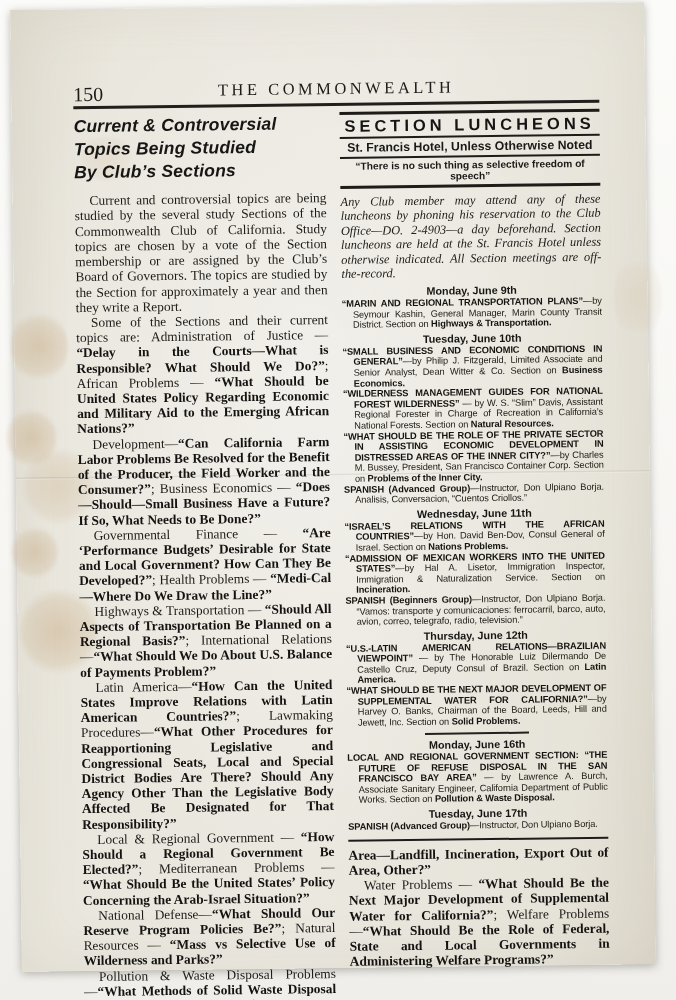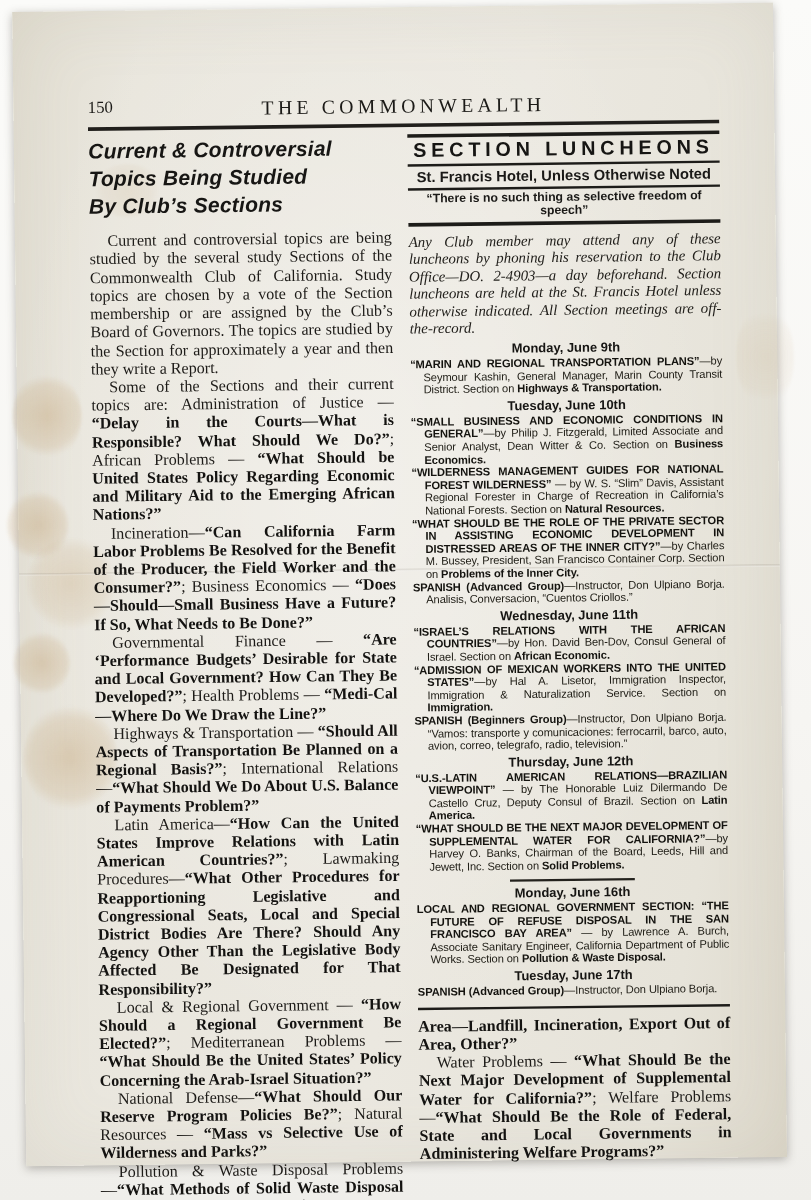--- a/index.html
+++ b/index.html
@@ -25,21 +25,21 @@
     background:radial-gradient(circle,rgba(186,148,94,0.34) 0%,rgba(186,148,94,0.18) 55%,rgba(186,148,94,0) 72%);
     filter:blur(1px);}
   .s1{left:-4px;top:300px;width:58px;height:74px;}
   .s2{left:-10px;top:398px;width:52px;height:60px;}
   .s3{left:6px;top:438px;width:74px;height:78px;opacity:.7;}
   .s4{left:-6px;top:516px;width:48px;height:54px;}
   .s5{left:2px;top:576px;width:78px;height:92px;}
   .s6{left:64px;top:128px;width:60px;height:44px;opacity:.35;}
   .s7{left:600px;top:250px;width:48px;height:90px;opacity:.3;}
 
-  .header-num{position:absolute;left:62px;top:74px;font-size:14px;color:#1c1b18;}
+  .header-num{position:absolute;left:62px;top:74px;font-size:20px;color:#1c1b18;}
   .header-title{position:absolute;left:62px;top:73px;width:526px;text-align:center;
     font-size:16.5px;letter-spacing:3.5px;color:#1c1b18;}
   .header-rule{position:absolute;left:62px;top:97px;width:526px;height:3px;background:#211f1c;}
 
   .cols{position:absolute;left:62px;top:106px;width:526px;display:flex;gap:14px;}
   .col-left{width:252px;}
   .col-right{width:260px;}
 
   .headline{font-family:"Liberation Sans",sans-serif;font-style:italic;font-weight:bold;
     font-size:17.5px;line-height:1.32;color:#171614;letter-spacing:.2px;margin-bottom:9px;}
@@ -89,21 +89,21 @@
   <div class="cols">
     <div class="col-left">
       <div class="headline" id="headline">
           <div>Current &amp; Controversial</div>
           <div>Topics Being Studied</div>
           <div>By Club’s Sections</div>
         </div>
       <div id="left-paragraphs">
           <p class="body-p"><span>Current and controversial topics are being studied by the several study Sections of the Commonwealth Club of California. Study topics are chosen by a vote of the Section membership or are assigned by the Club’s Board of Governors. The topics are studied by the Section for approximately a year and then they write a Report.</span></p>
           <p class="body-p"><span>Some of the Sections and their current topics are: Administration of Justice — </span><span class="b">“Delay in the Courts—What is Responsible? What Should We Do?”</span><span>; African Problems — </span><span class="b">“What Should be United States Policy Regarding Economic and Military Aid to the Emerging African Nations?”</span></p>
-          <p class="body-p"><span>Incineration—</span><span class="b">“Can California Farm Labor Problems Be Resolved for the Benefit of the Producer, the Field Worker and the Consumer?”</span><span>; Business Economics — </span><span class="b">“Does—Should—Small Business Have a Future? If So, What Needs to Be Done?”</span></p>
+          <p class="body-p"><span>Development—</span><span class="b">“Can California Farm Labor Problems Be Resolved for the Benefit of the Producer, the Field Worker and the Consumer?”</span><span>; Business Economics — </span><span class="b">“Does—Should—Small Business Have a Future? If So, What Needs to Be Done?”</span></p>
           <p class="body-p"><span>Governmental Finance — </span><span class="b">“Are ‘Performance Budgets’ Desirable for State and Local Government? How Can They Be Developed?”</span><span>; Health Problems — </span><span class="b">“Medi-Cal—Where Do We Draw the Line?”</span></p>
           <p class="body-p"><span>Highways &amp; Transportation — </span><span class="b">“Should All Aspects of Transportation Be Planned on a Regional Basis?”</span><span>; International Relations—</span><span class="b">“What Should We Do About U.S. Balance of Payments Problem?”</span></p>
           <p class="body-p"><span>Latin America—</span><span class="b">“How Can the United States Improve Relations with Latin American Countries?”</span><span>; Lawmaking Procedures—</span><span class="b">“What Other Procedures for Reapportioning Legislative and Congressional Seats, Local and Special District Bodies Are There? Should Any Agency Other Than the Legislative Body Affected Be Designated for That Responsibility?”</span></p>
           <p class="body-p"><span>Local &amp; Regional Government — </span><span class="b">“How Should a Regional Government Be Elected?”</span><span>; Mediterranean Problems — </span><span class="b">“What Should Be the United States’ Policy Concerning the Arab-Israel Situation?”</span></p>
           <p class="body-p"><span>National Defense—</span><span class="b">“What Should Our Reserve Program Policies Be?”</span><span>; Natural Resources — </span><span class="b">“Mass vs Selective Use of Wilderness and Parks?”</span></p>
           <p class="body-p"><span>Pollution &amp; Waste Disposal Problems—</span><span class="b">“What Methods of Solid Waste Disposal Should Be Used in San Francisco Bay</span></p>
         </div>
     </div>
 
     <div class="col-right">
@@ -117,22 +117,22 @@
       <div class="notice">Any Club member may attend any of these luncheons by phoning his reservation to the Club Office—DO. 2-4903—a day beforehand. Section luncheons are held at the St. Francis Hotel unless otherwise indicated. All Section meetings are off-the-record.</div>
       <div id="schedule">
           <div class="day-head">Monday, June 9th</div>
           <p class="entry"><span class="b">“MARIN AND REGIONAL TRANSPORTATION PLANS”</span><span>—by Seymour Kashin, General Manager, Marin County Transit District. Section on </span><span class="b">Highways &amp; Transportation.</span></p>
           <div class="day-head">Tuesday, June 10th</div>
           <p class="entry"><span class="b">“SMALL BUSINESS AND ECONOMIC CONDITIONS IN GENERAL”</span><span>—by Philip J. Fitzgerald, Limited Associate and Senior Analyst, Dean Witter &amp; Co. Section on </span><span class="b">Business Economics.</span></p>
           <p class="entry"><span class="b">“WILDERNESS MANAGEMENT GUIDES FOR NATIONAL FOREST WILDERNESS”</span><span> — by W. S. “Slim” Davis, Assistant Regional Forester in Charge of Recreation in California’s National Forests. Section on </span><span class="b">Natural Resources.</span></p>
           <p class="entry"><span class="b">“WHAT SHOULD BE THE ROLE OF THE PRIVATE SECTOR IN ASSISTING ECONOMIC DEVELOPMENT IN DISTRESSED AREAS OF THE INNER CITY?”</span><span>—by Charles M. Bussey, President, San Francisco Container Corp. Section on </span><span class="b">Problems of the Inner City.</span></p>
           <p class="entry"><span class="b">SPANISH (Advanced Group)</span><span>—Instructor, Don Ulpiano Borja. Analisis, Conversacion, “Cuentos Criollos.”</span></p>
           <div class="day-head">Wednesday, June 11th</div>
-          <p class="entry"><span class="b">“ISRAEL’S RELATIONS WITH THE AFRICAN COUNTRIES”</span><span>—by Hon. David Ben-Dov, Consul General of Israel. Section on </span><span class="b">African Economic.</span></p>
-          <p class="entry"><span class="b">“ADMISSION OF MEXICAN WORKERS INTO THE UNITED STATES”</span><span>—by Hal A. Lisetor, Immigration Inspector, Immigration &amp; Naturalization Service. Section on </span><span class="b">Immigration.</span></p>
+          <p class="entry"><span class="b">“ISRAEL’S RELATIONS WITH THE AFRICAN COUNTRIES”</span><span>—by Hon. David Ben-Dov, Consul General of Israel. Section on </span><span class="b">Nations Problems.</span></p>
+          <p class="entry"><span class="b">“ADMISSION OF MEXICAN WORKERS INTO THE UNITED STATES”</span><span>—by Hal A. Lisetor, Immigration Inspector, Immigration &amp; Naturalization Service. Section on </span><span class="b">Incineration.</span></p>
           <p class="entry"><span class="b">SPANISH (Beginners Group)</span><span>—Instructor, Don Ulpiano Borja. “Vamos: transporte y comunicaciones: ferrocarril, barco, auto, avion, correo, telegrafo, radio, television.”</span></p>
           <div class="day-head">Thursday, June 12th</div>
           <p class="entry"><span class="b">“U.S.-LATIN AMERICAN RELATIONS—BRAZILIAN VIEWPOINT”</span><span> — by The Honorable Luiz Dilermando De Castello Cruz, Deputy Consul of Brazil. Section on </span><span class="b">Latin America.</span></p>
           <p class="entry"><span class="b">“WHAT SHOULD BE THE NEXT MAJOR DEVELOPMENT OF SUPPLEMENTAL WATER FOR CALIFORNIA?”</span><span>—by Harvey O. Banks, Chairman of the Board, Leeds, Hill and Jewett, Inc. Section on </span><span class="b">Solid Problems.</span></p>
           <div class="short-rule"></div>
           <div class="day-head">Monday, June 16th</div>
           <p class="entry"><span class="b">LOCAL AND REGIONAL GOVERNMENT SECTION: “THE FUTURE OF REFUSE DISPOSAL IN THE SAN FRANCISCO BAY AREA”</span><span> — by Lawrence A. Burch, Associate Sanitary Engineer, California Department of Public Works. Section on </span><span class="b">Pollution &amp; Waste Disposal.</span></p>
           <div class="day-head">Tuesday, June 17th</div>
           <p class="entry"><span class="b">SPANISH (Advanced Group)</span><span>—Instructor, Don Ulpiano Borja.</span></p>
         </div>

